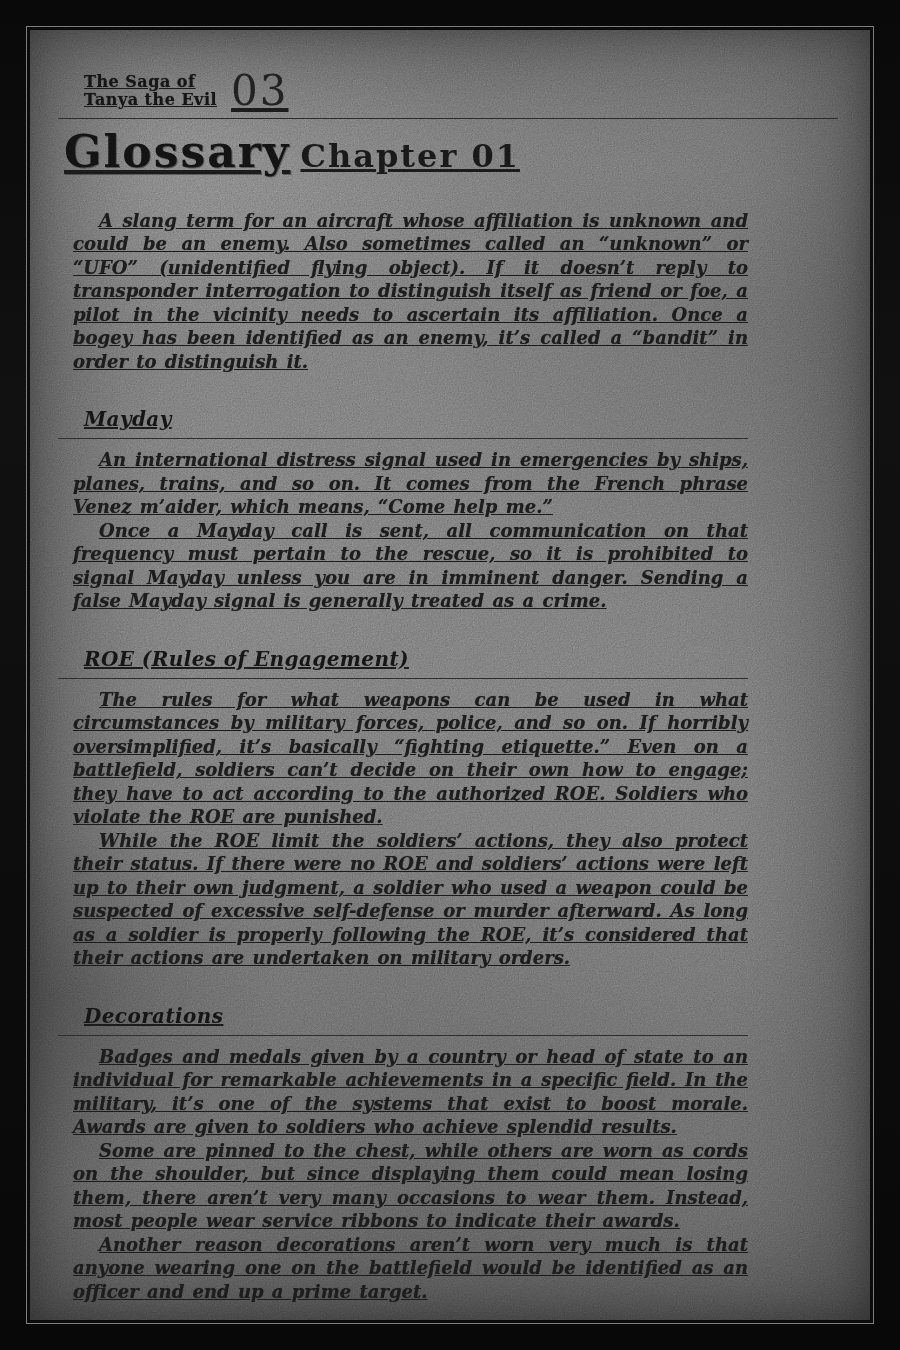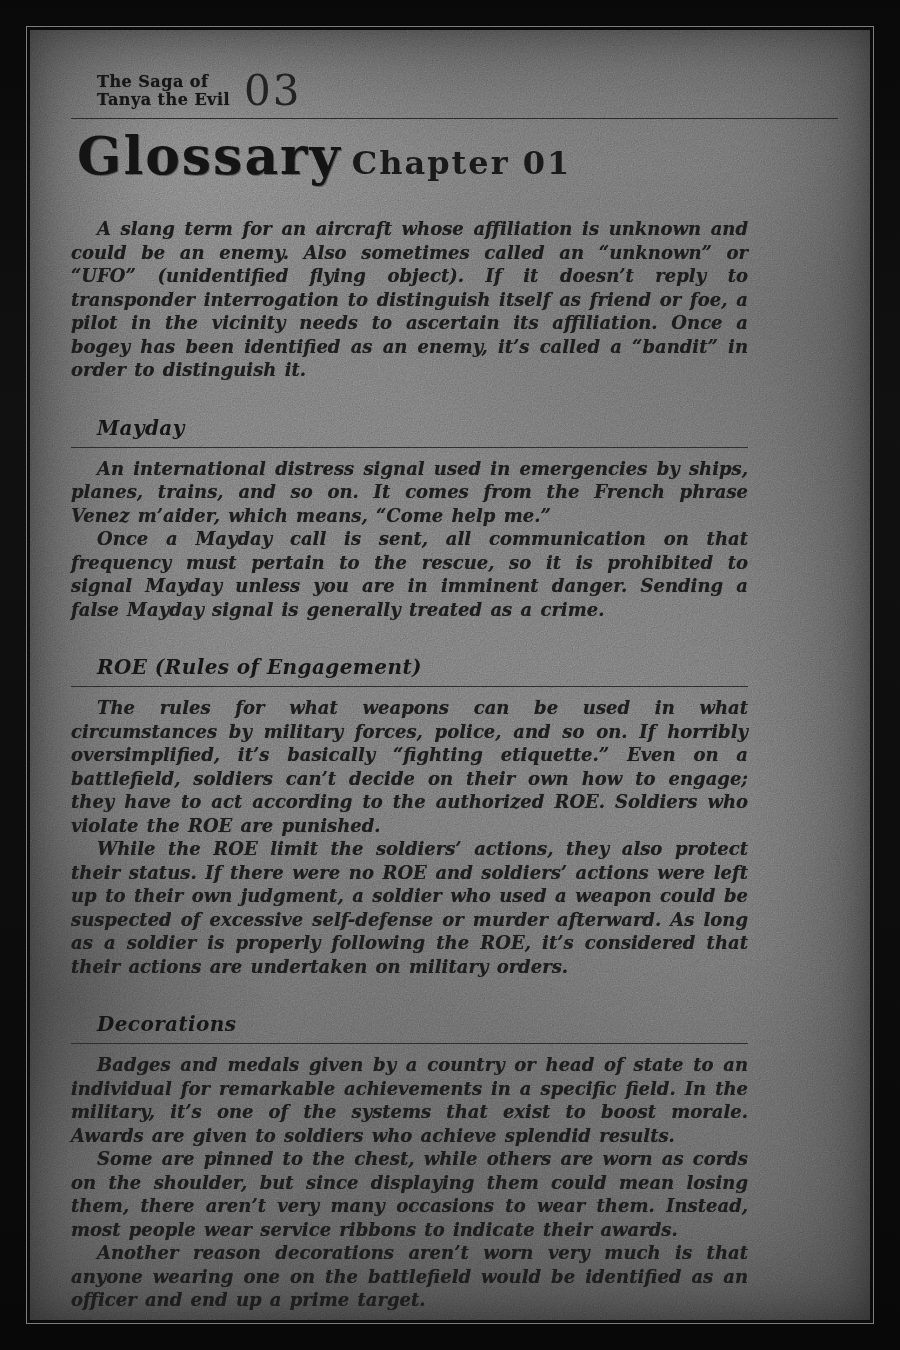--- a/index.html
+++ b/index.html
@@ -30,21 +30,22 @@
       radial-gradient(ellipse 520px 400px at 78% 60%, rgba(255,255,255,.12), rgba(255,255,255,0) 70%),
       radial-gradient(ellipse 640px 460px at 45% 88%, rgba(0,0,0,.10), rgba(0,0,0,0) 75%),
       radial-gradient(ellipse 300px 260px at 5% 75%,  rgba(0,0,0,.16), rgba(0,0,0,0) 70%),
       linear-gradient(160deg,#b4b4b4 0%,#adadad 35%,#a5a5a5 65%,#9a9a9a 100%);
     box-shadow: inset 0 0 150px rgba(0,0,0,.55), inset 0 0 36px rgba(0,0,0,.30);
     overflow:hidden;
   }
   .grain { position:absolute; inset:0; pointer-events:none; }
   .content {
     position:absolute; inset:0;
-    padding:42px 122px 0 41px;
+    padding:42px 122px 0 28px;
+    text-decoration:underline;
   }
 
   
   .series-row { display:flex; align-items:flex-end; padding-left:26px; }
   .series-logo {
     font-weight:bold; font-size:16px; line-height:1.15;
     letter-spacing:.5px; color:#161616;
     text-shadow:0 0 1px rgba(0,0,0,.5);
   }
   .volume {
@@ -52,21 +53,21 @@
     letter-spacing:2px;
   }
   .header-rule {
     border:0; border-top:1px solid #2c2c2c;
     margin:8px 0 10px 0; margin-right:-90px; height:0;
   }
 
   
   .title-row { display:flex; align-items:baseline; padding-left:6px; margin-bottom:26px; }
   .title-main {
-    font-size:52px; font-weight:bold; color:#141414;
+    font-size:44px; font-weight:bold; color:#141414;
     letter-spacing:2px; line-height:1.05;
     text-shadow:1px 1px 0 rgba(0,0,0,.35);
     text-align:right;
   }
   .title-chapter {
     font-size:32px; font-weight:bold; margin-left:10px; color:#1a1a1a;
     letter-spacing:2px;
   }
 
   
@@ -81,20 +82,21 @@
   }
   .entry p {
     font-size:18px; font-weight:bold; font-style:italic;
     line-height:23.5px;
     text-align:justify;
     text-indent:26px;
     color:#1d1d1d;
     word-spacing:2px;
     margin-top:9px;
     text-shadow:0 0 .7px rgba(0,0,0,.45);
+    margin-left:15px;
   }
   .entry p + p { margin-top:0; }
 </style>
 </head>
 <body>
 
 <div class="outer">
   <div class="frame">
     <div class="page">
 

